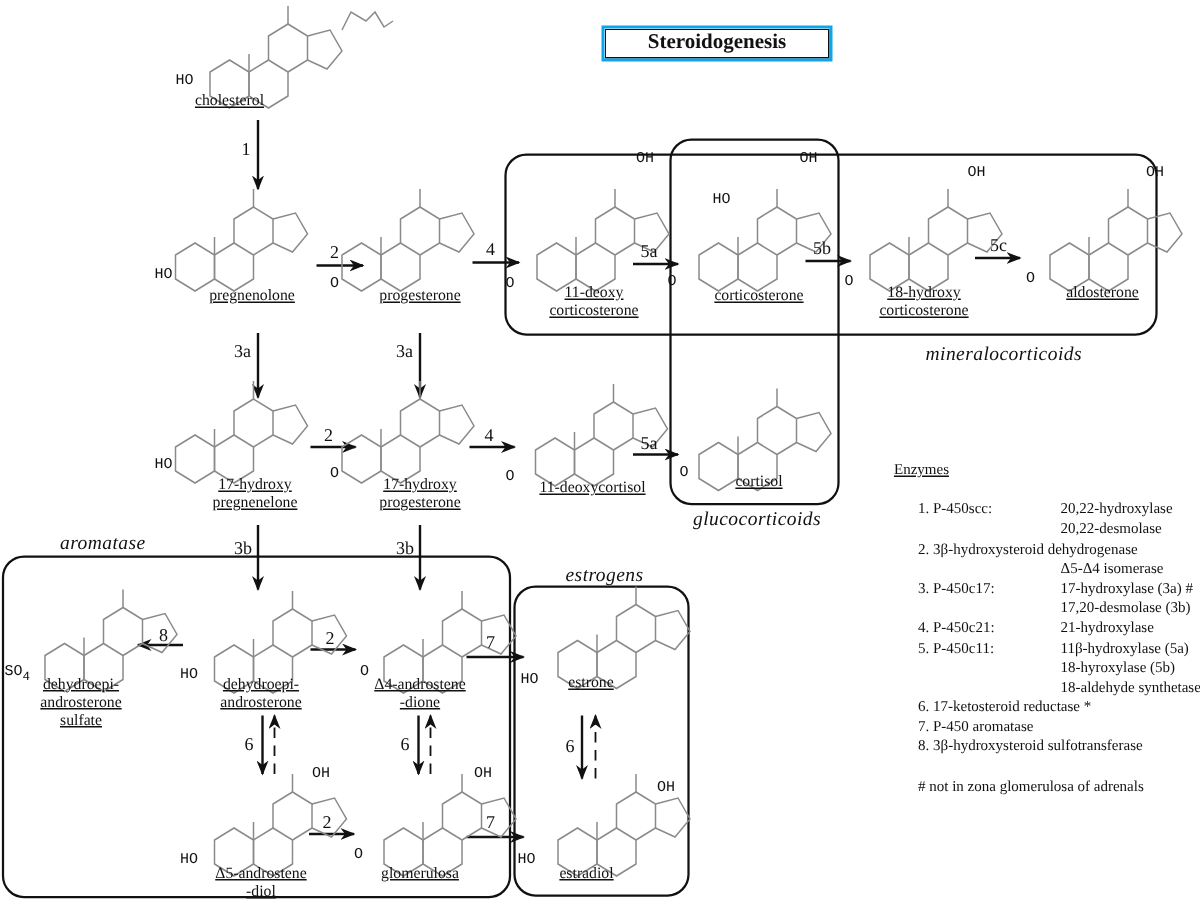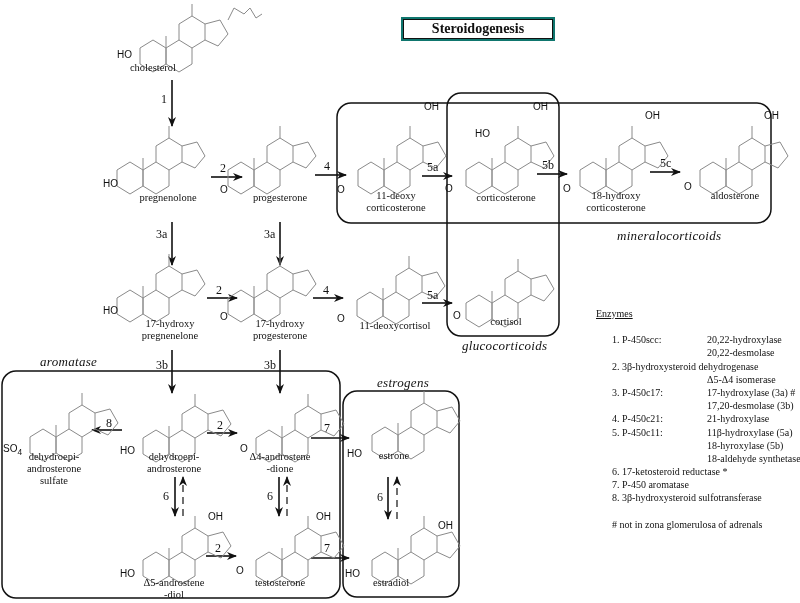--- a/index.html
+++ b/index.html
@@ -1,26 +1,26 @@
 <!DOCTYPE html>
 <html><head>
 <meta charset="utf-8">
 <style>
   html,body{margin:0;padding:0;background:#fff;}
   body{width:800px;height:603px;position:relative;overflow:hidden;font-family:"Liberation Serif",serif;color:#111;}
   svg{position:absolute;left:0;top:0;}
-  .t{position:absolute;font-size:10.5px;line-height:12px;text-align:center;white-space:nowrap;}
+  .t{position:absolute;font-size:10.5px;line-height:12px;text-align:center;white-space:nowrap;text-decoration:underline;}
   .lbl{position:absolute;font-size:12px;line-height:13px;white-space:nowrap;}
   .grp{position:absolute;font-size:13px;font-style:italic;white-space:nowrap;letter-spacing:0.3px;text-align:center;}
-  .title{position:absolute;left:401px;top:17px;width:150px;height:20px;border:2px solid #0f766e;box-shadow:inset 0 0 0 1px #111;text-align:center;font-weight:bold;font-size:14px;line-height:20px;}
+  .title{position:absolute;left:401px;top:17px;width:150px;height:20px;border:2px solid #0ea5e9;box-shadow:inset 0 0 0 1px #111;text-align:center;font-weight:bold;font-size:14px;line-height:20px;}
   .enz{position:absolute;left:596px;top:307px;font-size:10px;line-height:13.2px;}
   .enz .row{position:relative;height:13.2px;white-space:nowrap;margin-left:16px;}
   .enz .c2{position:absolute;left:95px;top:0;}
   .enz .hd{text-decoration:underline;margin-bottom:13px;}
-  .atom{font-family:Liberation Sans, sans-serif;font-size:10px;position:absolute;}
+  .atom{font-family:Liberation Mono, monospace;font-size:10px;position:absolute;}
 </style>
 </head>
 <body>
 
 <div class="title">Steroidogenesis</div>
 
 <svg id="diagram" width="800" height="603">
   <defs>
     <marker id="ah" markerWidth="10" markerHeight="8" refX="9" refY="4" orient="auto" markerUnits="userSpaceOnUse">
       <path d="M0,0 L10,4 L0,8 L3,4 z" fill="#111"></path>
@@ -194,21 +194,21 @@
 </div>
 <div class="t" style="left:240px;top:451px;width:80px">
   <div>Δ4-androstene</div>
   <div>-dione</div>
 </div>
 <div class="t" style="left:364px;top:450px;width:60px">estrone</div>
 <div class="t" style="left:134px;top:577px;width:80px">
   <div>Δ5-androstene</div>
   <div>-diol</div>
 </div>
-<div class="t" style="left:240px;top:577px;width:80px">testosterone</div>
+<div class="t" style="left:240px;top:577px;width:80px">glomerulosa</div>
 <div class="t" style="left:361px;top:577px;width:60px">estradiol</div>
 
 <span class="atom" style="left:117px;top:49px">HO</span>
 <span class="atom" style="left:103px;top:178px">HO</span>
 <span class="atom" style="left:220px;top:184px">O</span>
 <span class="atom" style="left:337px;top:184px">O</span>
 <span class="atom" style="left:445px;top:183px">O</span>
 <span class="atom" style="left:563px;top:183px">O</span>
 <span class="atom" style="left:684px;top:181px">O</span>
 <span class="atom" style="left:424px;top:101px">OH</span>

